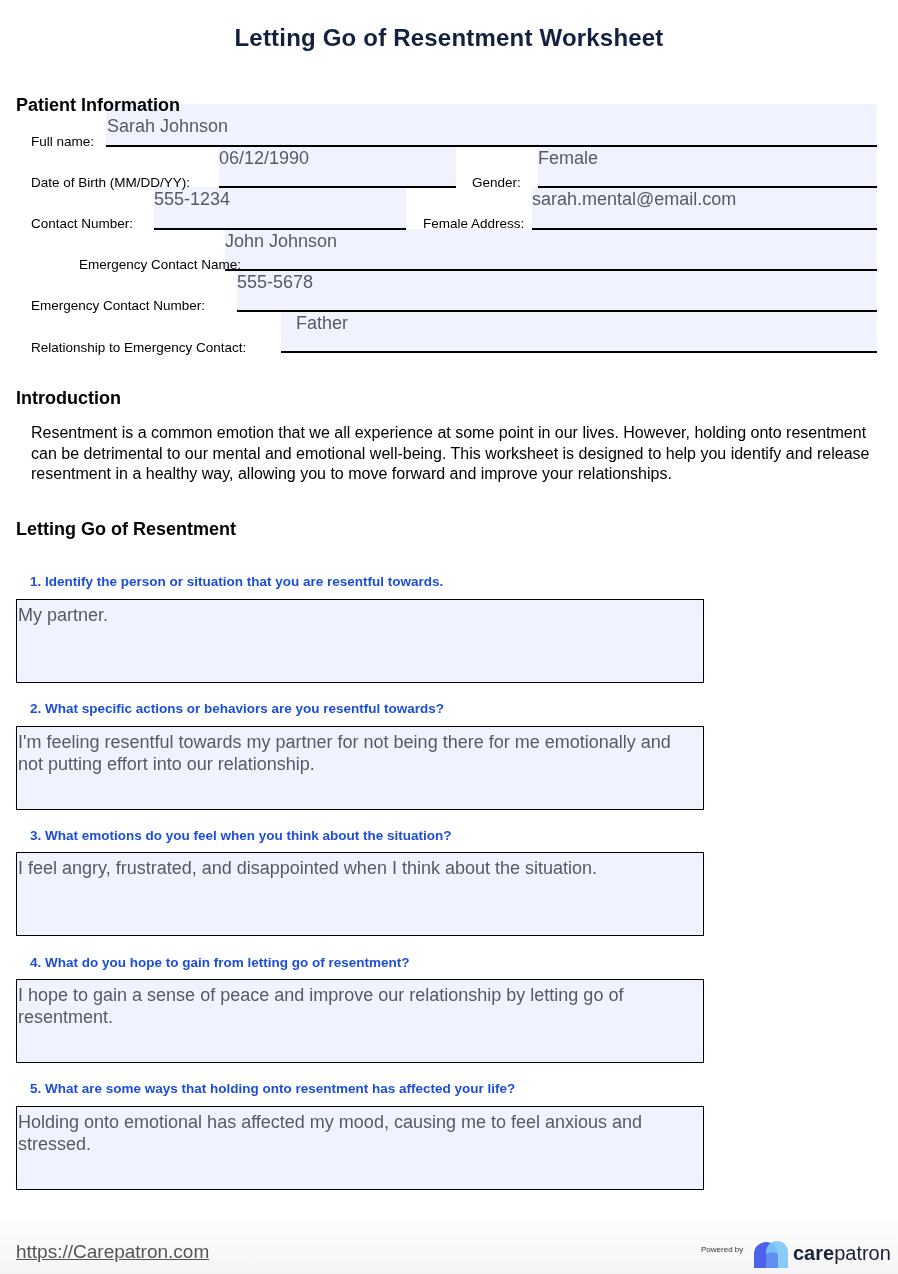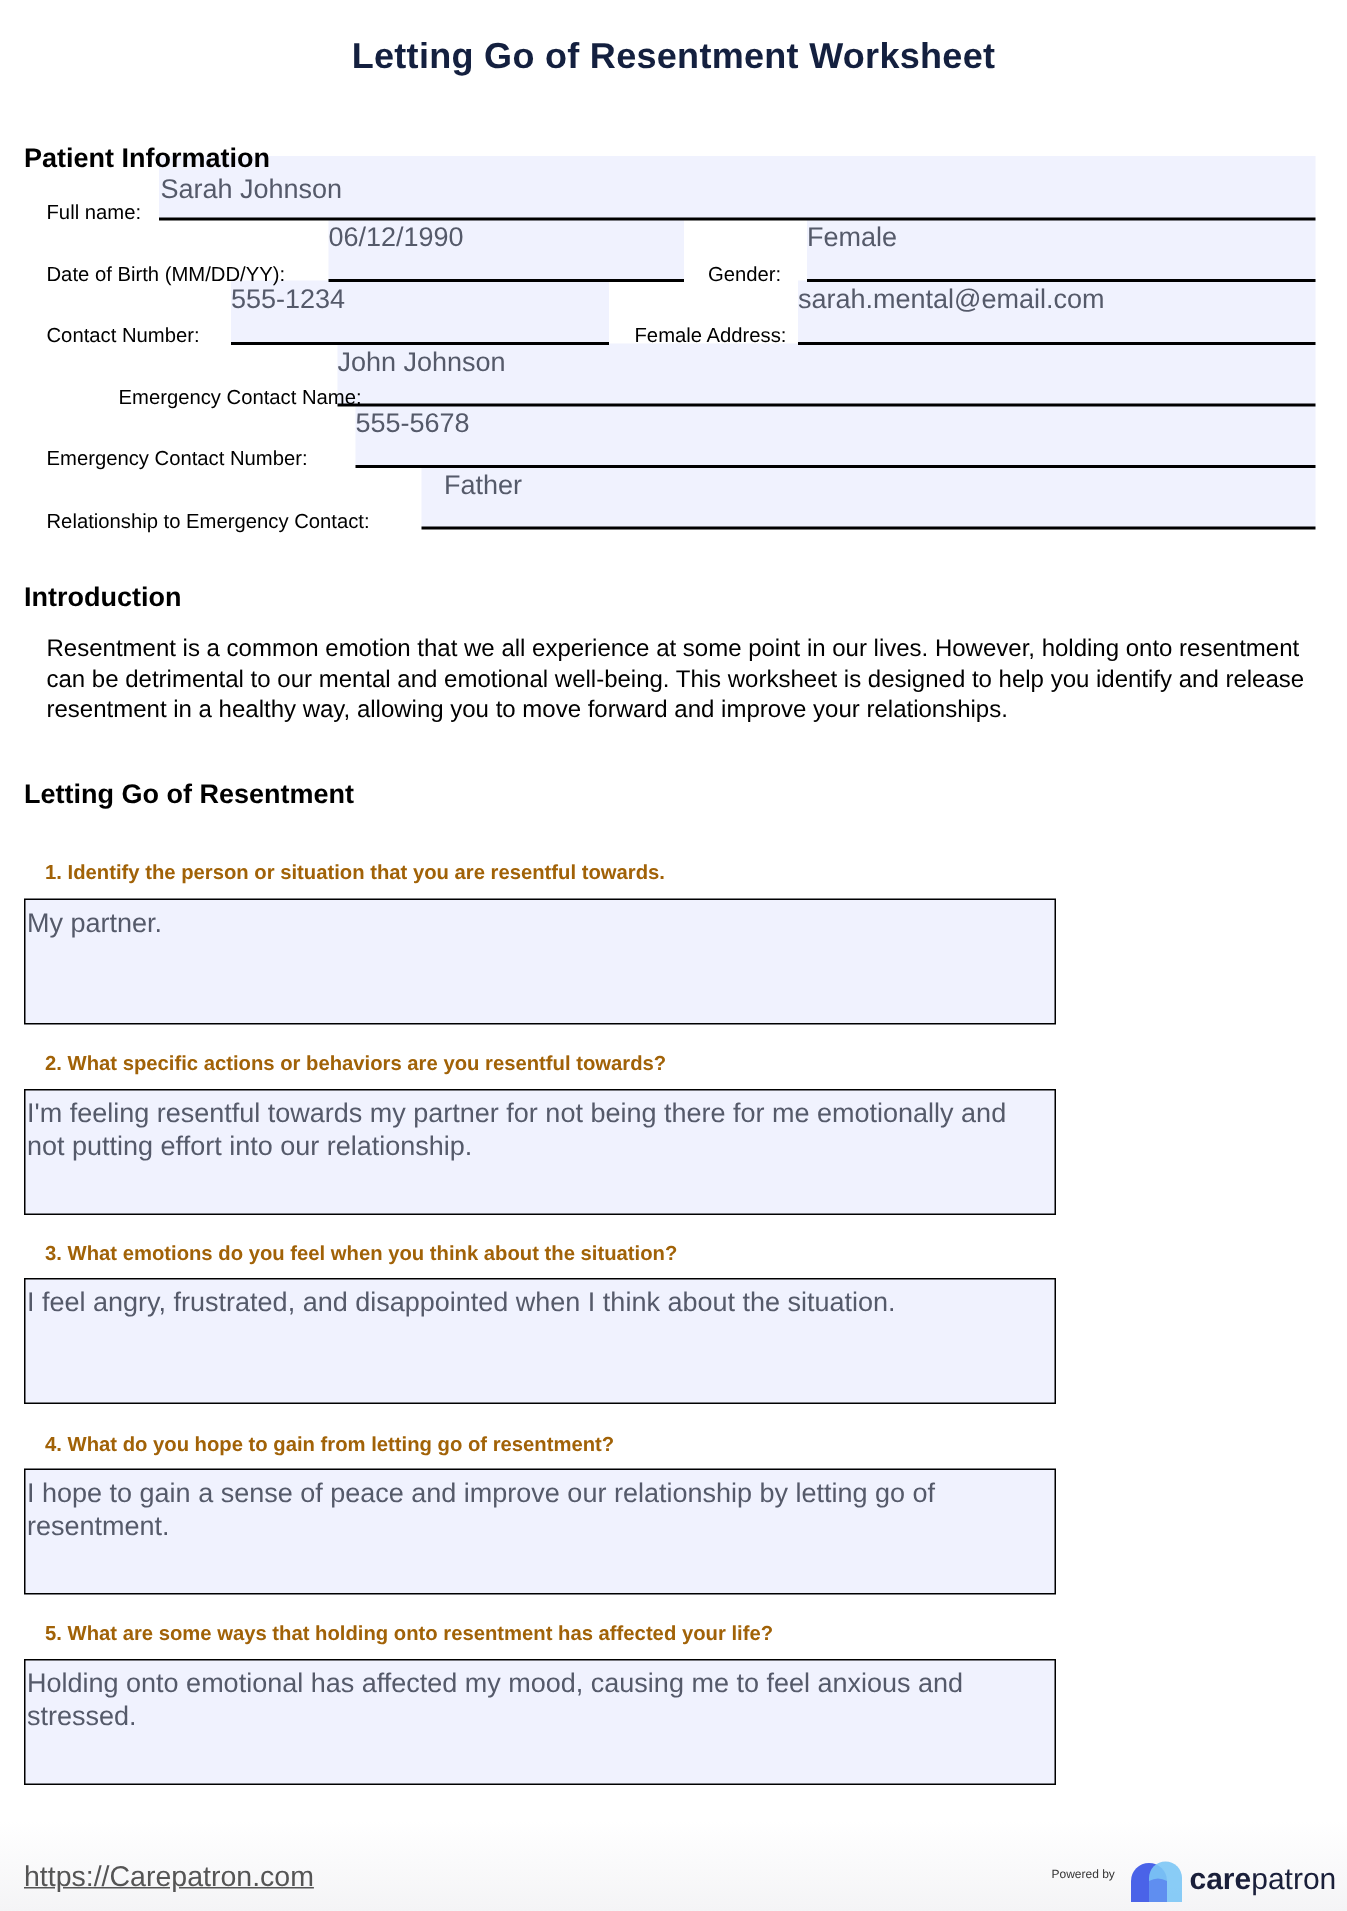--- a/index.html
+++ b/index.html
@@ -29,21 +29,21 @@
     position: absolute; font-size: 18px; color: #555a6a; white-space: nowrap;
   }
   .field-line {
     position: absolute; height: 1.5px; background: #000;
   }
   .intro-text {
     position: absolute; left: 31px; top: 423px; width: 850px;
     font-size: 16px; line-height: 20.5px; color: #000;
   }
   .question {
-    position: absolute; left: 30px; font-size: 13.5px; font-weight: bold; color: #a16207; text-align: right;
+    position: absolute; left: 30px; font-size: 13.5px; font-weight: bold; color: #1d4ed8; text-align: right;
   }
   .answer-box {
     position: absolute; left: 16px; width: 688px; height: 84px;
     border: 1.5px solid #000; background: #f0f2fe; box-sizing: border-box;
   }
   .answer-text {
     position: absolute; left: 1px; top: 4px; right: 12px;
     font-size: 18px; line-height: 22px; color: #555a6a;
   }
   .footer-link {

